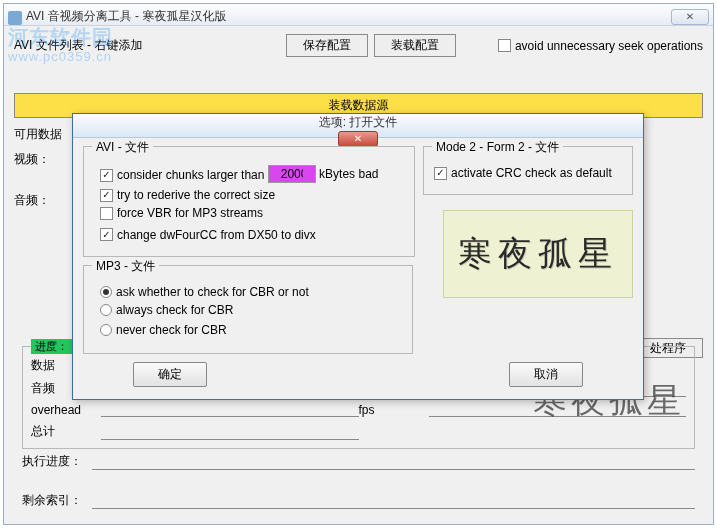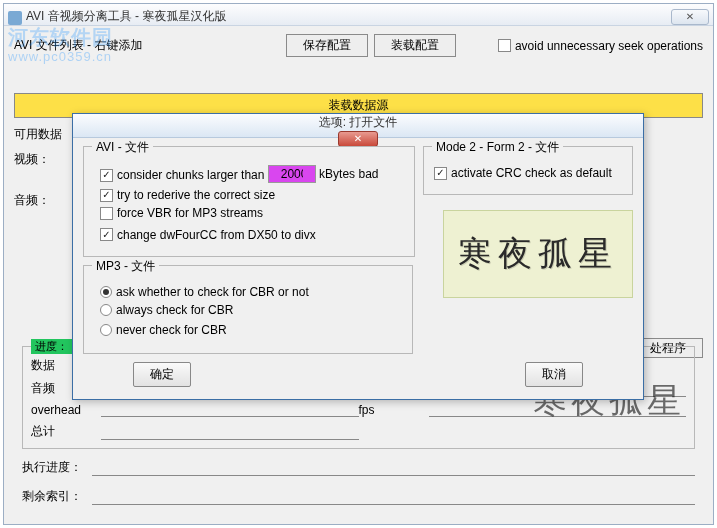--- a/index.html
+++ b/index.html
@@ -114,22 +114,22 @@
   left: 18px; right: 18px; top: 336px;
 }
 .prog-grid {
   display: grid;
   grid-template-columns: 70px 1fr 70px 1fr;
   row-gap: 6px;
 }
 .prog-row2 {
   display: grid;
   grid-template-columns: 70px 1fr;
-  row-gap: 12px;
-  margin-top: 10px;
+  row-gap: 22px;
+  margin-top: 4px;
 }
 .underline-box {
   border-bottom: 1px solid #888;
   min-height: 14px;
 }
 
 .modal {
   position: absolute;
   top: 113px; left: 72px;
   width: 572px;
@@ -167,21 +167,21 @@
 .two-col .left { flex: 1.3; }
 .two-col .right { width: 210px; }
 .num-input {
   width: 48px; border: 1px solid #999; background: #d946ef;
   font-size: 12px; padding: 1px 12px; text-align: left;
 }
 .grp .line { margin: 4px 0 4px 6px; }
 .btns { display: flex; justify-content: space-between; padding: 0 50px; margin-top: 4px; }
 .winbtn {
   border: 1px solid #888; background: linear-gradient(#fafafa,#e2e2e2);
-  padding: 3px 16px; cursor: pointer; border-radius: 2px;
+  padding: 3px 24px; cursor: pointer; border-radius: 2px;
 }
 .calligraphy {
   position: absolute;
   right: 10px; top: 96px;
   width: 190px; height: 88px;
   border: 1px solid #c9d49e;
   background: #eef1d2;
   display: flex; flex-wrap: wrap;
   align-items: center; justify-content: center;
   font-family: "STKaiti","KaiTi", cursive;

